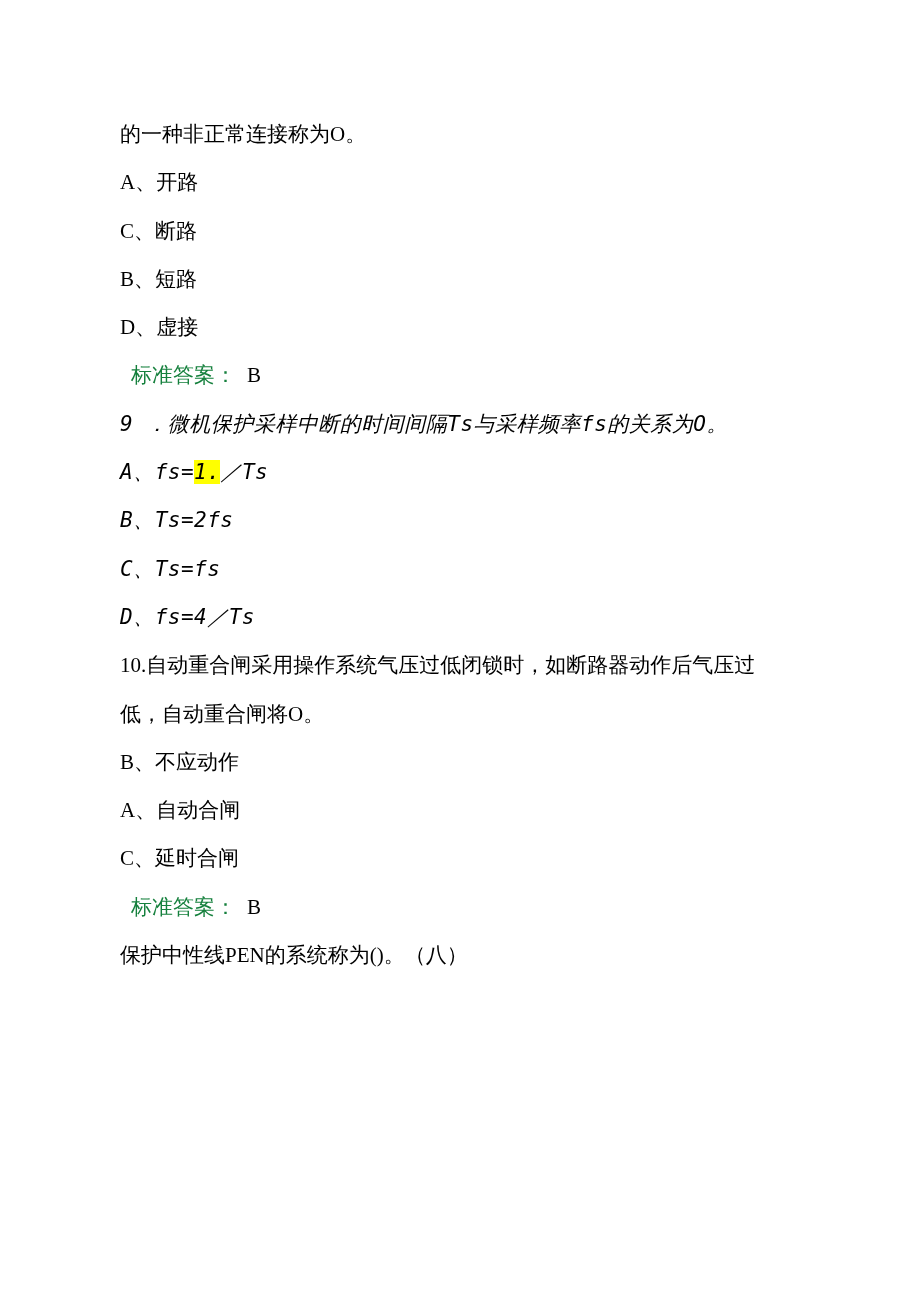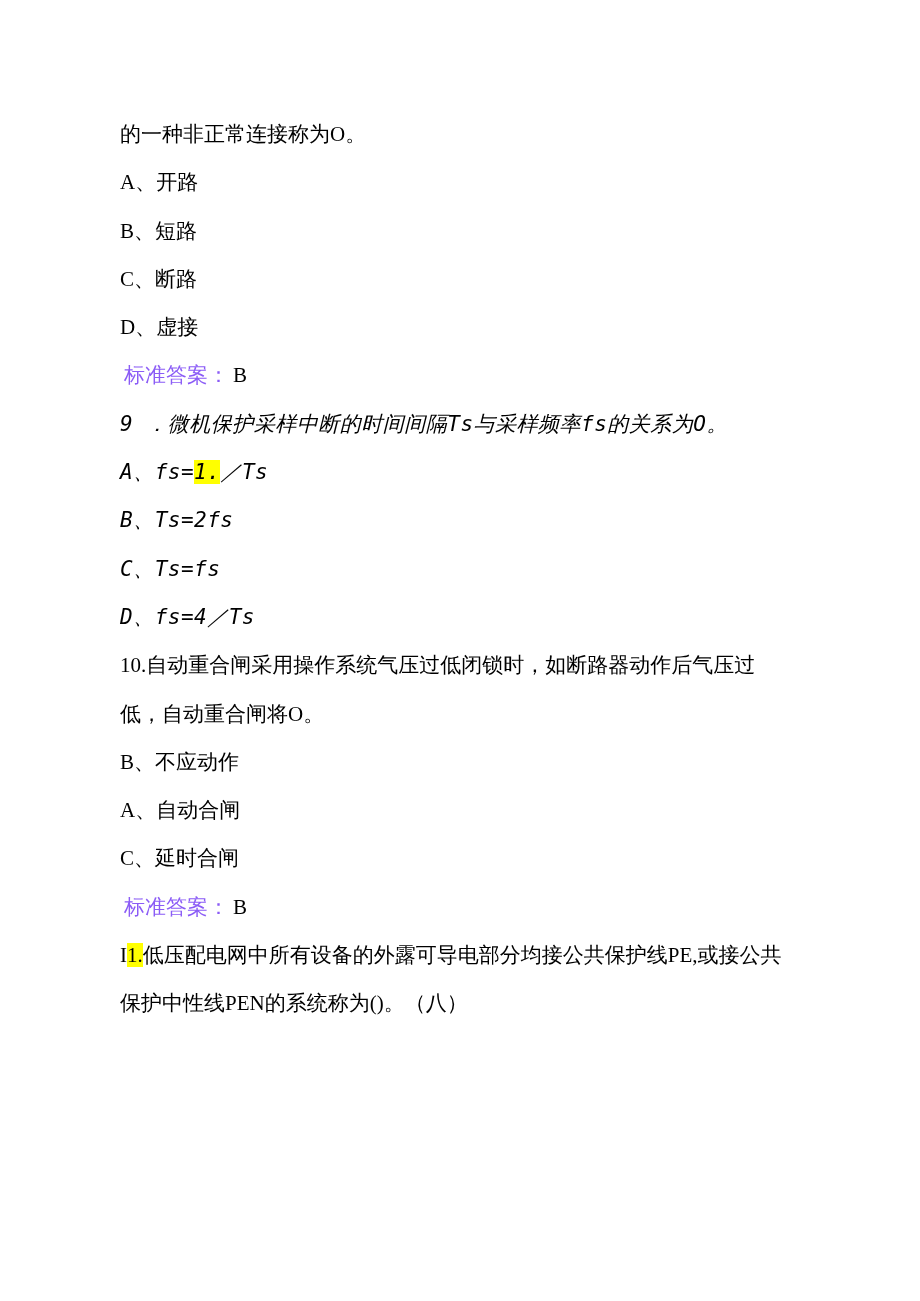--- a/index.html
+++ b/index.html
@@ -14,42 +14,42 @@
   }
   .page {
     padding: 110px 111px 60px 120px;
     line-height: 2.3;
   }
   .line {
     margin: 0;
     white-space: nowrap;
   }
   .answer {
-    color: #8b5cf6;
-    margin: 4px;
+    color: #15803d;
+    margin: 11px;
   }
   .hl {
     background: #ffff00;
     display: inline;
   }
   .mono {
     font-family: "SimSun", "宋体", monospace;
     letter-spacing: 0.5px;
     font-style: italic;
   }
 </style>
 </head>
 <body>
 
 <div class="page">
 
   <p class="line">的一种非正常连接称为O。</p>
   <p class="line">A、开路</p>
+  <p class="line">C、断路</p>
   <p class="line">B、短路</p>
-  <p class="line">C、断路</p>
   <p class="line">D、虚接</p>
   <p class="line">
     <span class="answer">标准答案：</span><span>B</span>
   </p>
 
   <p class="line mono">9 ．微机保护采样中断的时间间隔Ts与采样频率fs的关系为O。</p>
   <p class="line mono">
     <span>A、fs=</span><span class="hl">1.</span><span>／Ts</span>
   </p>
   <p class="line mono">B、Ts=2fs</p>
@@ -58,18 +58,15 @@
 
   <p class="line">10.自动重合闸采用操作系统气压过低闭锁时，如断路器动作后气压过</p>
   <p class="line">低，自动重合闸将O。</p>
   <p class="line">B、不应动作</p>
   <p class="line">A、自动合闸</p>
   <p class="line">C、延时合闸</p>
   <p class="line">
     <span class="answer">标准答案：</span><span>B</span>
   </p>
 
-  <p class="line">
-    <span>I</span><span class="hl">1.</span><span>低压配电网中所有设备的外露可导电部分均接公共保护线PE,或接公共</span>
-  </p>
   <p class="line">保护中性线PEN的系统称为()。（八）</p>
 
 </div>
 
 </body></html>

